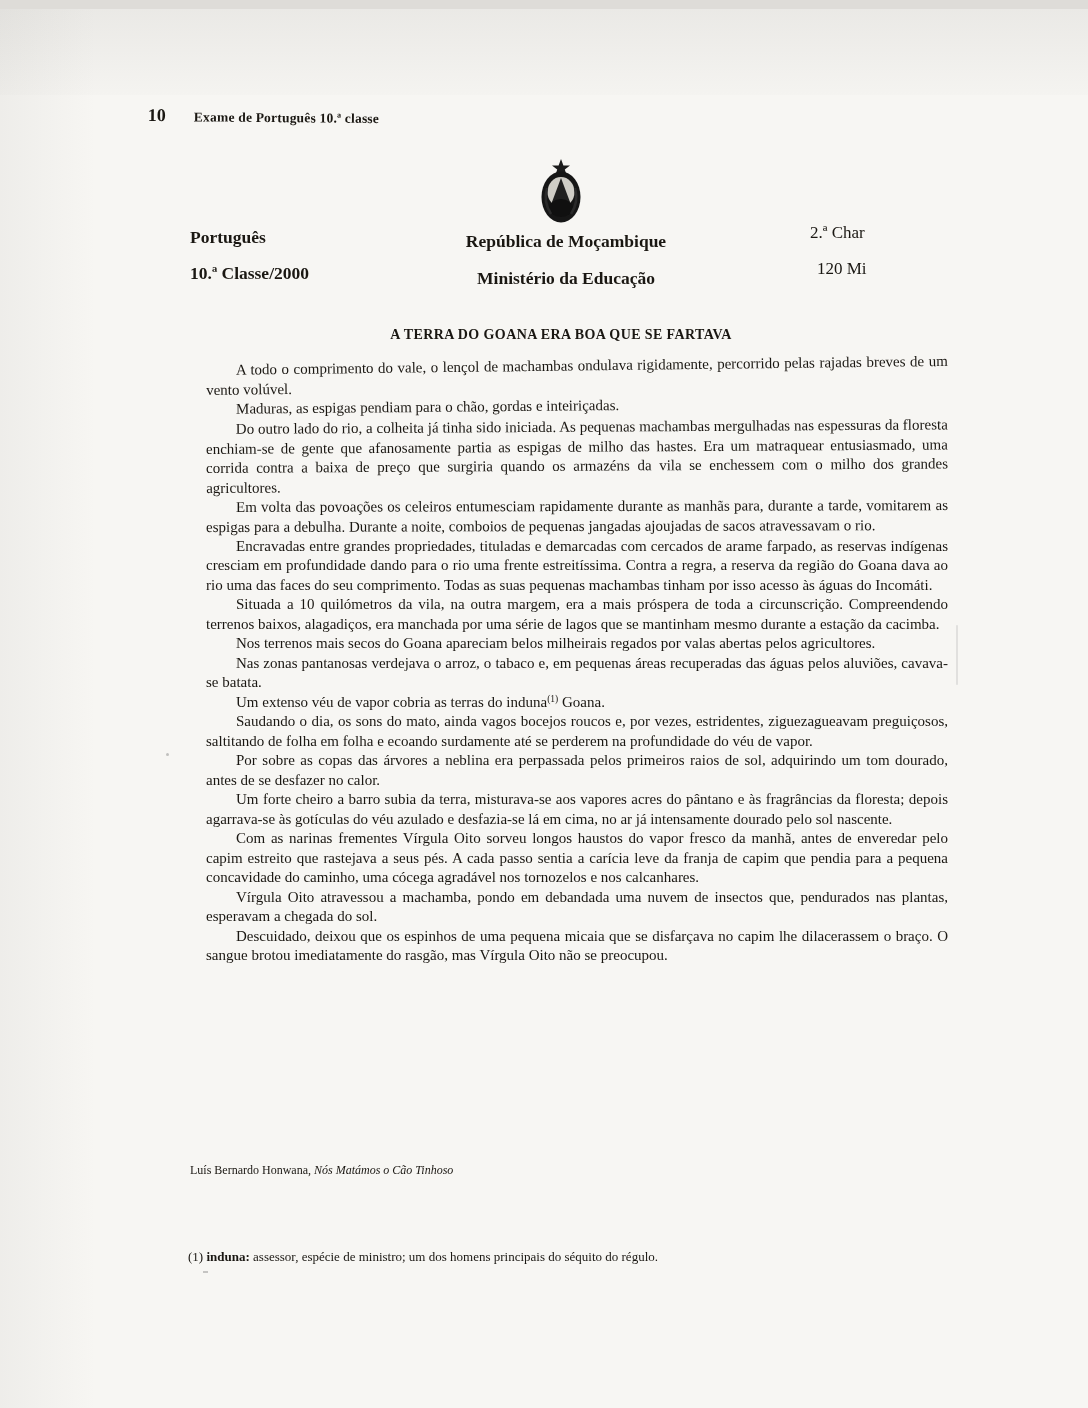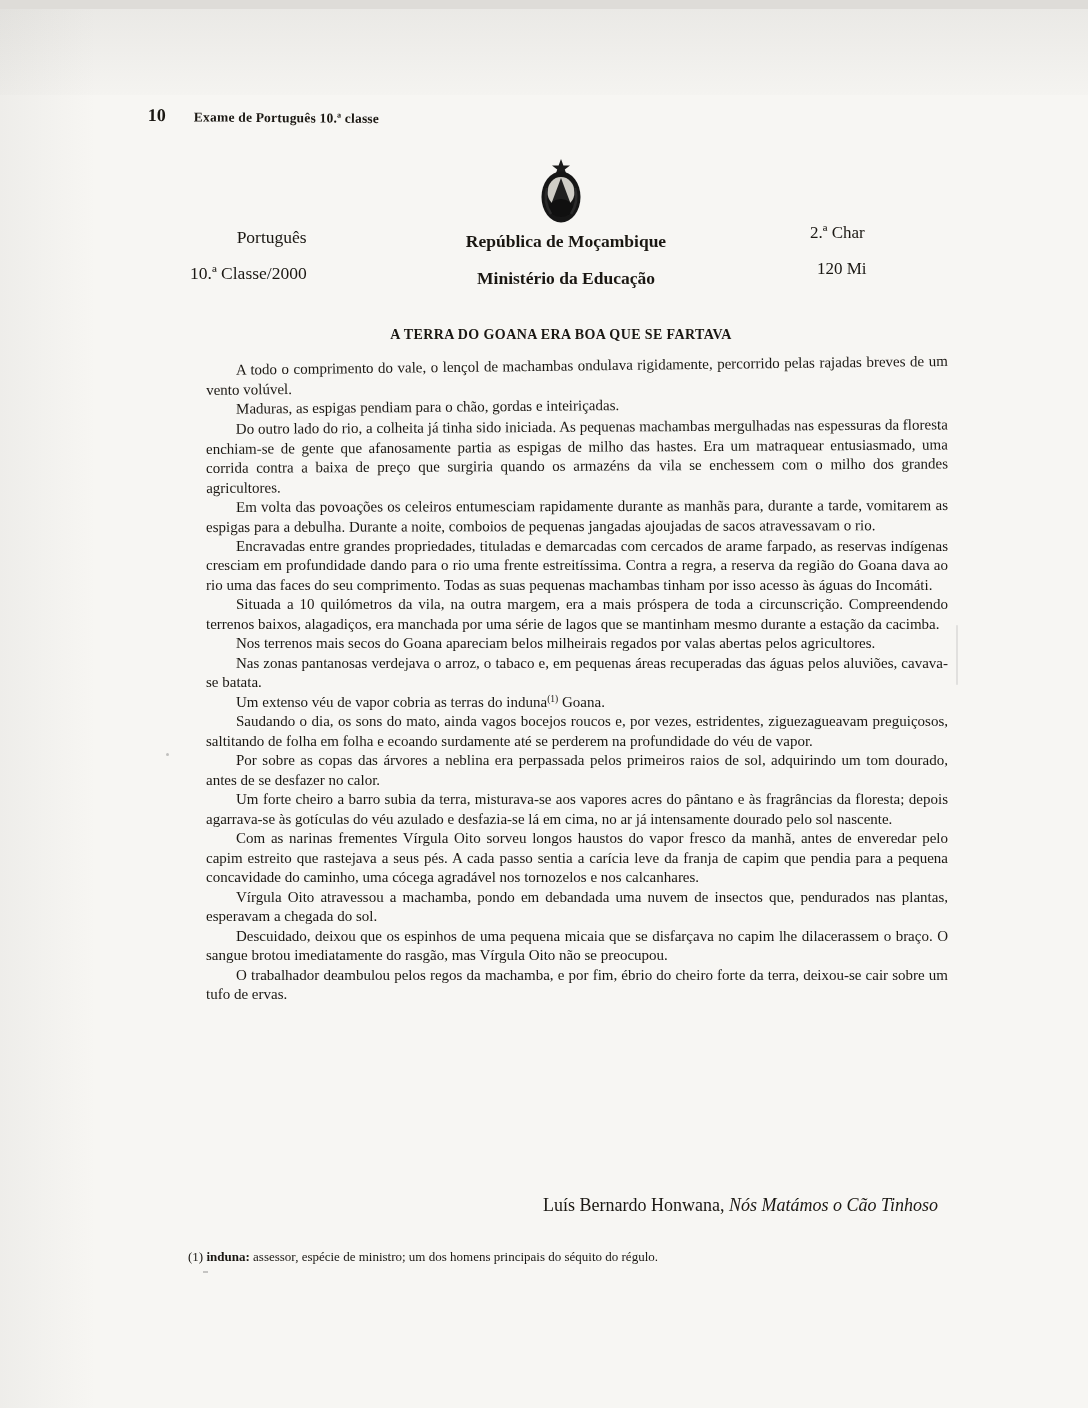--- a/index.html
+++ b/index.html
@@ -31,21 +31,21 @@
     display: flex; align-items: baseline; gap: 28px;
     transform: rotate(0.5deg); transform-origin: 0 0;
   }
   .pg-num { font-size: 18px; font-weight: bold; }
   .run-title { font-size: 13.5px; font-weight: bold; letter-spacing: .2px; }
 
   .emblem { position: absolute; left: 537px; top: 149px; width: 48px; height: 66px; }
 
   .hdr-left {
     position: absolute; left: 190px; top: 210px;
-    font-size: 17.5px; font-weight: normal; line-height: 36px; text-align: right;
+    font-size: 17.5px; font-weight: bold; line-height: 36px;
   }
   .hdr-center {
     position: absolute; left: 22px; top: 214px; width: 1088px;
     text-align: center; font-size: 17.5px; font-weight: bold; line-height: 37px;
   }
   .hdr-right {
     position: absolute; left: 810px; top: 206px;
     font-size: 17px; line-height: 36px;
   }
   .hdr-right .row2 { margin-left: 7px; }
@@ -60,22 +60,22 @@
     font-size: 15px; line-height: 19.5px; text-align: justify;
   }
   .body-text p { margin: 0; text-indent: 30px; }
   .body-text sup { font-size: 9.5px; line-height: 0; vertical-align: 5px; }
   .skew-1 { transform: rotate(-0.7deg);  transform-origin: 0 50%; }
   .skew-2 { transform: rotate(-0.55deg); transform-origin: 0 50%; }
   .skew-3 { transform: rotate(-0.35deg); transform-origin: 0 50%; }
   .skew-4 { transform: rotate(-0.15deg); transform-origin: 0 50%; }
 
   .attribution {
-    position: absolute; left: 190px; top: 1186px; width: 748px;
-    text-align: right; font-size: 18px;
+    position: absolute; left: 190px; top: 1154px; width: 748px;
+    font-size: 12px;
   }
   .attribution i { font-style: italic; }
 
   .footnote {
     position: absolute; left: 188px; top: 1240px; width: 720px;
     font-size: 13px;
   }
 
   .artifact-line {
     position: absolute; left: 956px; top: 616px; width: 2px; height: 60px;
@@ -141,21 +141,20 @@
       <p>Situada a 10 quilómetros da vila, na outra margem, era a mais próspera de toda a circunscrição. Compreendendo terrenos baixos, alagadiços, era manchada por uma série de lagos que se mantinham mesmo durante a estação da cacimba.</p>
       <p>Nos terrenos mais secos do Goana apareciam belos milheirais regados por valas abertas pelos agricultores.</p>
       <p>Nas zonas pantanosas verdejava o arroz, o tabaco e, em pequenas áreas recuperadas das águas pelos aluviões, cavava-se batata.</p>
       <p>Um extenso véu de vapor cobria as terras do induna<sup>(1)</sup> Goana.</p>
       <p>Saudando o dia, os sons do mato, ainda vagos bocejos roucos e, por vezes, estridentes, ziguezagueavam preguiçosos, saltitando de folha em folha e ecoando surdamente até se perderem na profundidade do véu de vapor.</p>
       <p>Por sobre as copas das árvores a neblina era perpassada pelos primeiros raios de sol, adquirindo um tom dourado, antes de se desfazer no calor.</p>
       <p>Um forte cheiro a barro subia da terra, misturava-se aos vapores acres do pântano e às fragrâncias da floresta; depois agarrava-se às gotículas do véu azulado e desfazia-se lá em cima, no ar já intensamente dourado pelo sol nascente.</p>
       <p>Com as narinas frementes Vírgula Oito sorveu longos haustos do vapor fresco da manhã, antes de enveredar pelo capim estreito que rastejava a seus pés. A cada passo sentia a carícia leve da franja de capim que pendia para a pequena concavidade do caminho, uma cócega agradável nos tornozelos e nos calcanhares.</p>
       <p>Vírgula Oito atravessou a machamba, pondo em debandada uma nuvem de insectos que, pendurados nas plantas, esperavam a chegada do sol.</p>
       <p>Descuidado, deixou que os espinhos de uma pequena micaia que se disfarçava no capim lhe dilacerassem o braço. O sangue brotou imediatamente do rasgão, mas Vírgula Oito não se preocupou.</p>
-      <p>O trabalhador deambulou pelos regos da machamba, e por fim, ébrio do cheiro forte da terra, deixou-se cair sobre um tufo de ervas.</p>
     </main>
 
   <div class="attribution"><span>Luís Bernardo Honwana, </span><i>Nós Matámos o Cão Tinhoso</i></div>
 
   <div class="footnote"><span>(1) </span><b>induna:</b><span> assessor, espécie de ministro; um dos homens principais do séquito do régulo.</span></div>
 
   <div class="artifact-line"></div>
   <div class="speck-1"></div>
   <div class="speck-2"></div>
 

